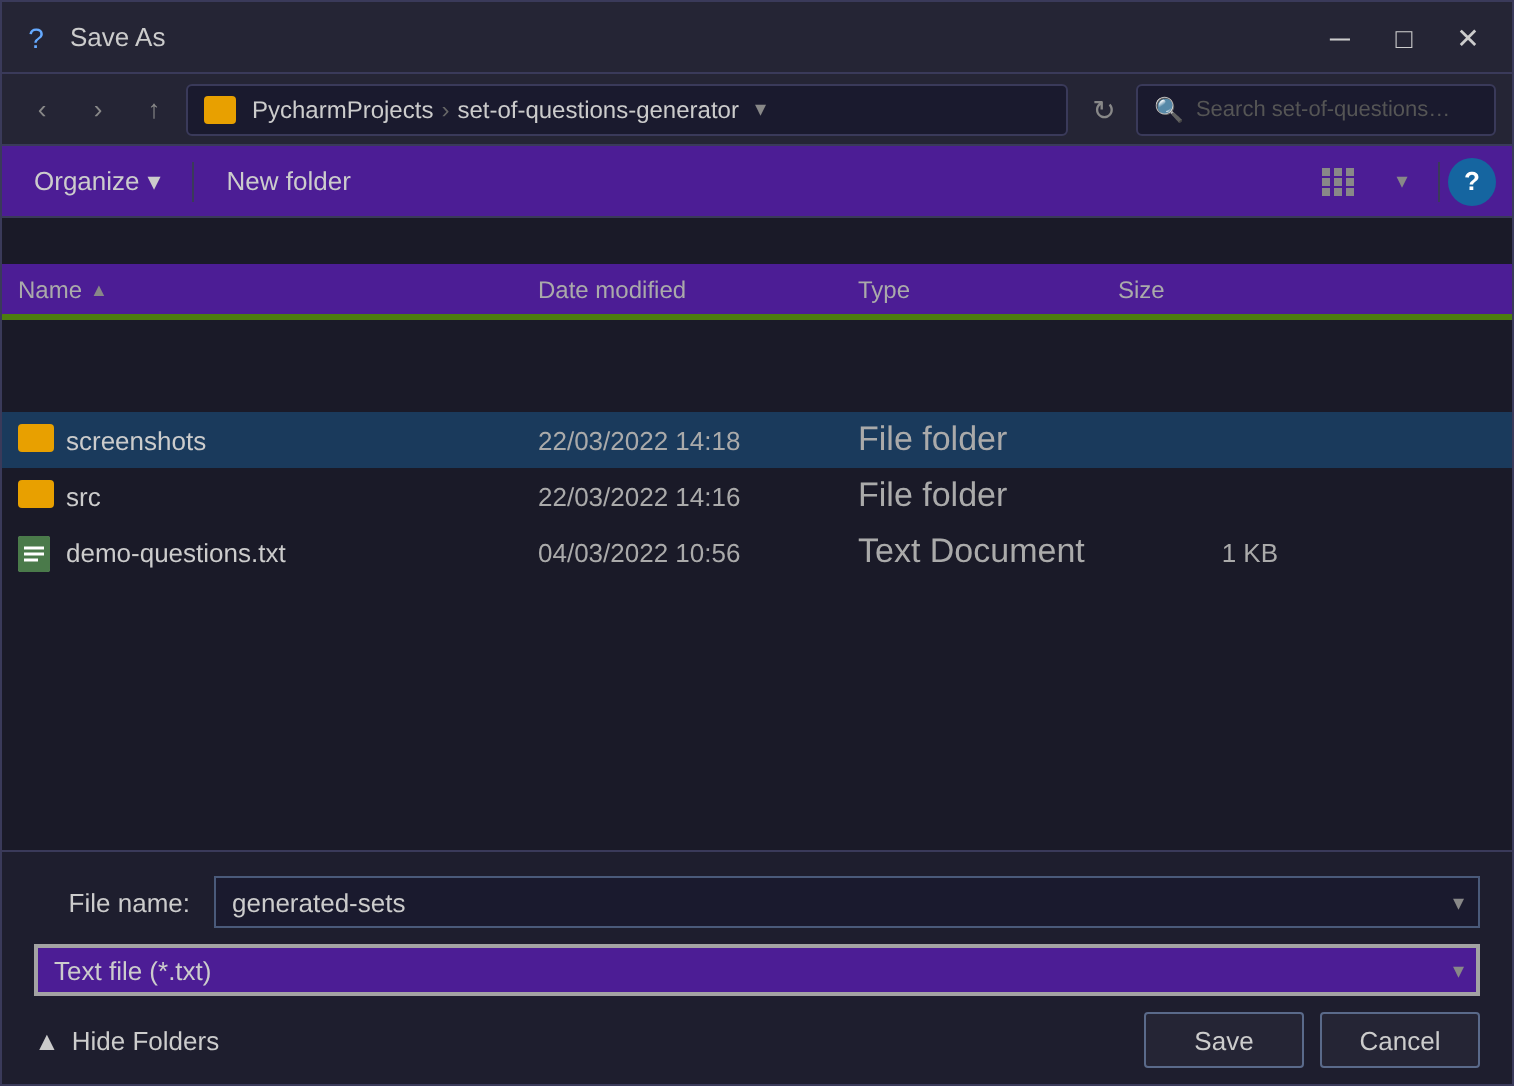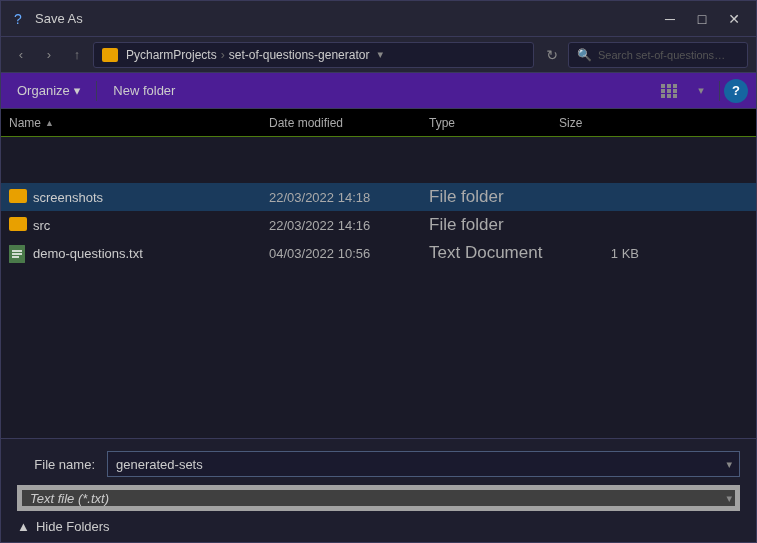--- a/index.html
+++ b/index.html
@@ -202,24 +202,25 @@
       flex: 1;
       background: #1a1a28;
       overflow: hidden;
       display: flex;
       flex-direction: column;
     }
     .file-list-header {
       display: flex;
       align-items: center;
       height: 28px;
-      border-bottom: 1px solid #4d7c0f;
-      padding: 0 8px;
-      background: #000000;
-      flex-shrink: 0;
+      border-bottom: 3px solid #4d7c0f;
+      padding: 0 8px;
+      background: #4c1d95;
+      flex-shrink: 0;
+      margin-top: 23px;
     }
     .col-name { width: 260px; color: #aaa; font-size: 12px; display: flex; align-items: center; gap: 4px; }
     .col-date { width: 160px; color: #aaa; font-size: 12px; }
     .col-type { width: 130px; color: #aaa; font-size: 12px; }
     .col-size { width: 80px; color: #aaa; font-size: 12px; }
     .sort-arrow { font-size: 9px; color: #888; }
 
     .file-list-body {
       flex: 1;
       overflow-y: auto;
@@ -287,29 +288,28 @@
       background: #1a1a2e;
       border: 1px solid #4a5a7a;
       color: #ccc;
       font-size: 13px;
       padding: 0 8px;
       outline: none;
     }
     .form-select {
       flex: 1;
       height: 26px;
-      background: #404040;
-      border: 5px solid #a3a3a3;
+      background: #4c1d95;
+      border: 2px solid #a3a3a3;
       color: #ccc;
       font-size: 13px;
       padding: 0 8px;
       outline: none;
       appearance: none;
       cursor: pointer;
-      font-style: italic;
     }
     .select-wrapper {
       flex: 1;
       position: relative;
       display: flex;
       align-items: center;
     }
     .select-arrow {
       position: absolute;
       right: 8px;
@@ -489,16 +489,20 @@
           <option>Text file (*.txt)</option>
         </select>
         <span class="select-arrow">▾</span>
       </div>
     </div>
     <div class="button-row">
       <div class="hide-folders-btn">
         <span>▲</span>
         <span>Hide Folders</span>
       </div>
+      <div class="dialog-buttons">
+        <button class="dialog-btn">Save</button>
+        <button class="dialog-btn">Cancel</button>
+      </div>
     </div>
   </div>
 
 </div>
 
 </body></html>

